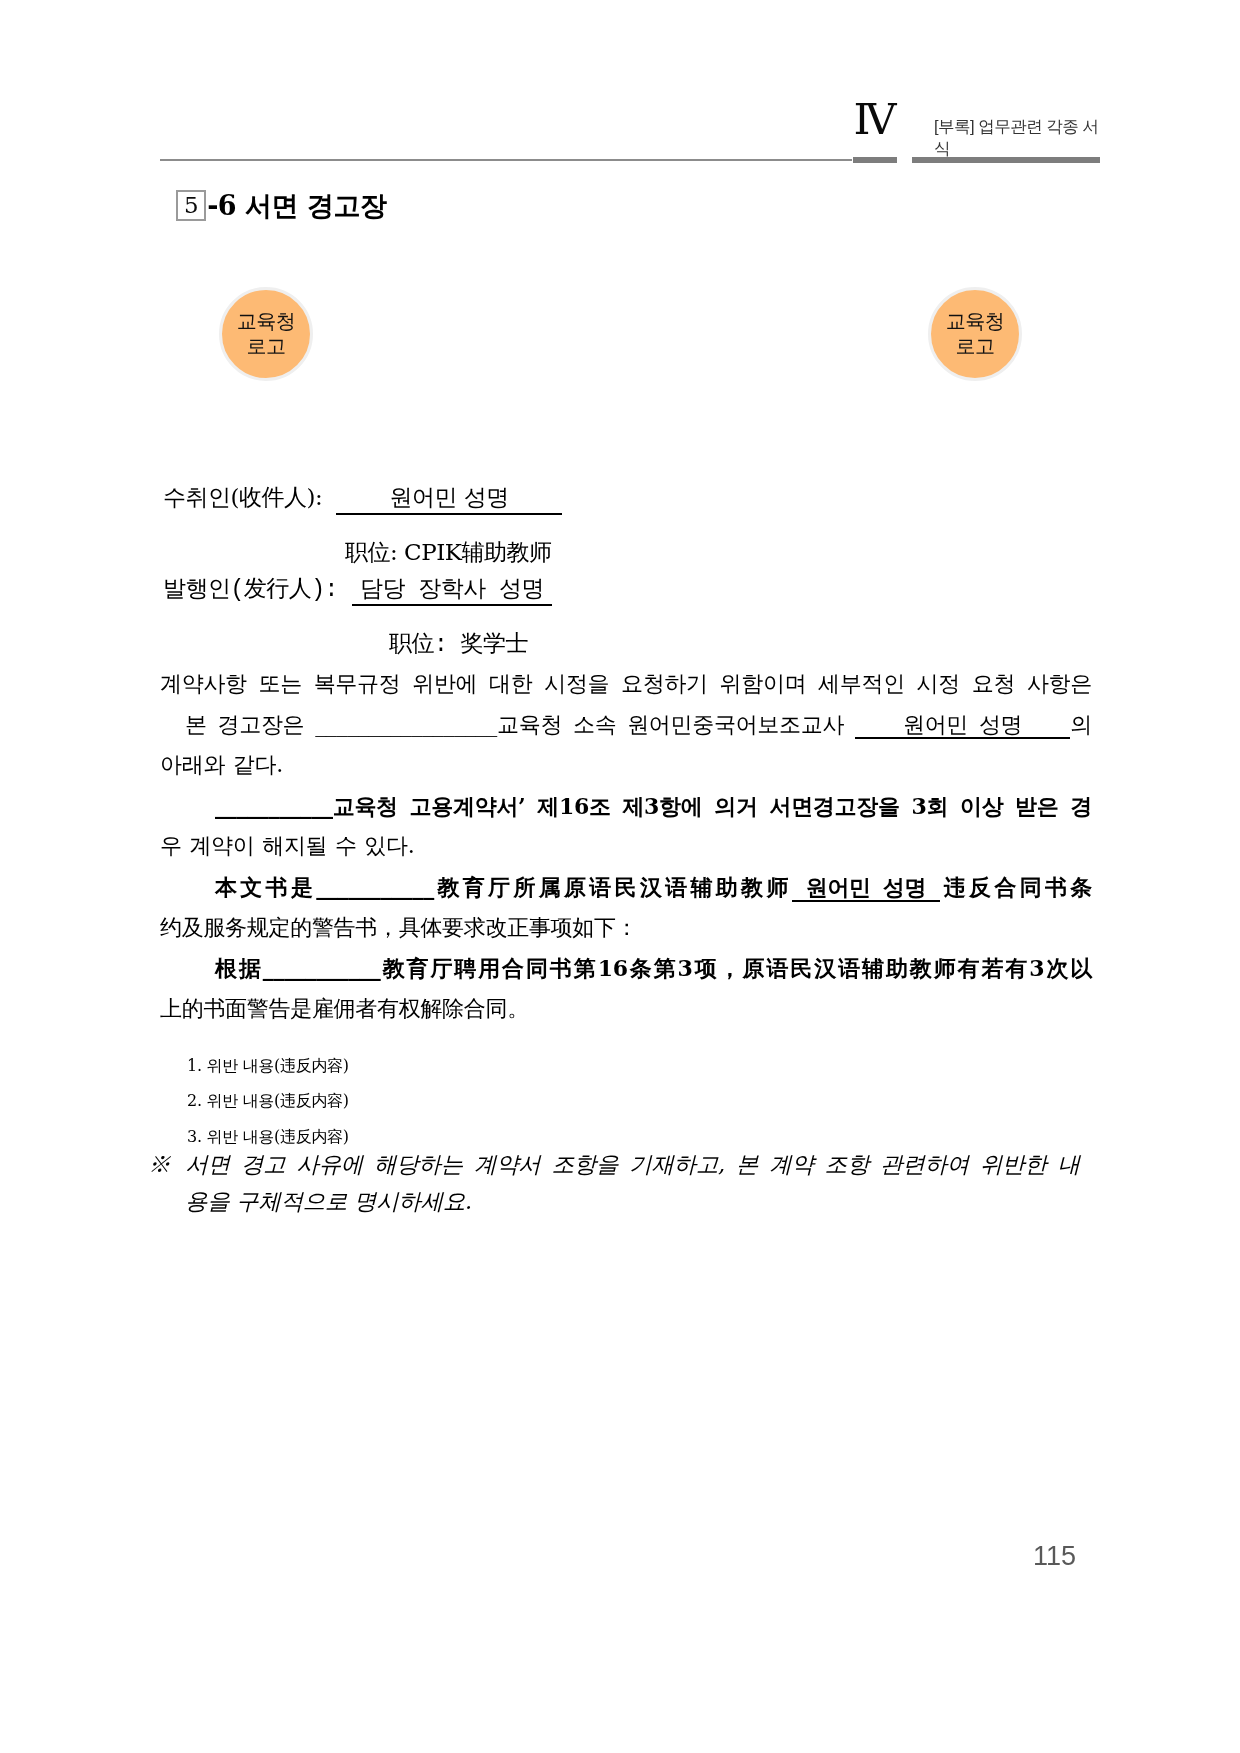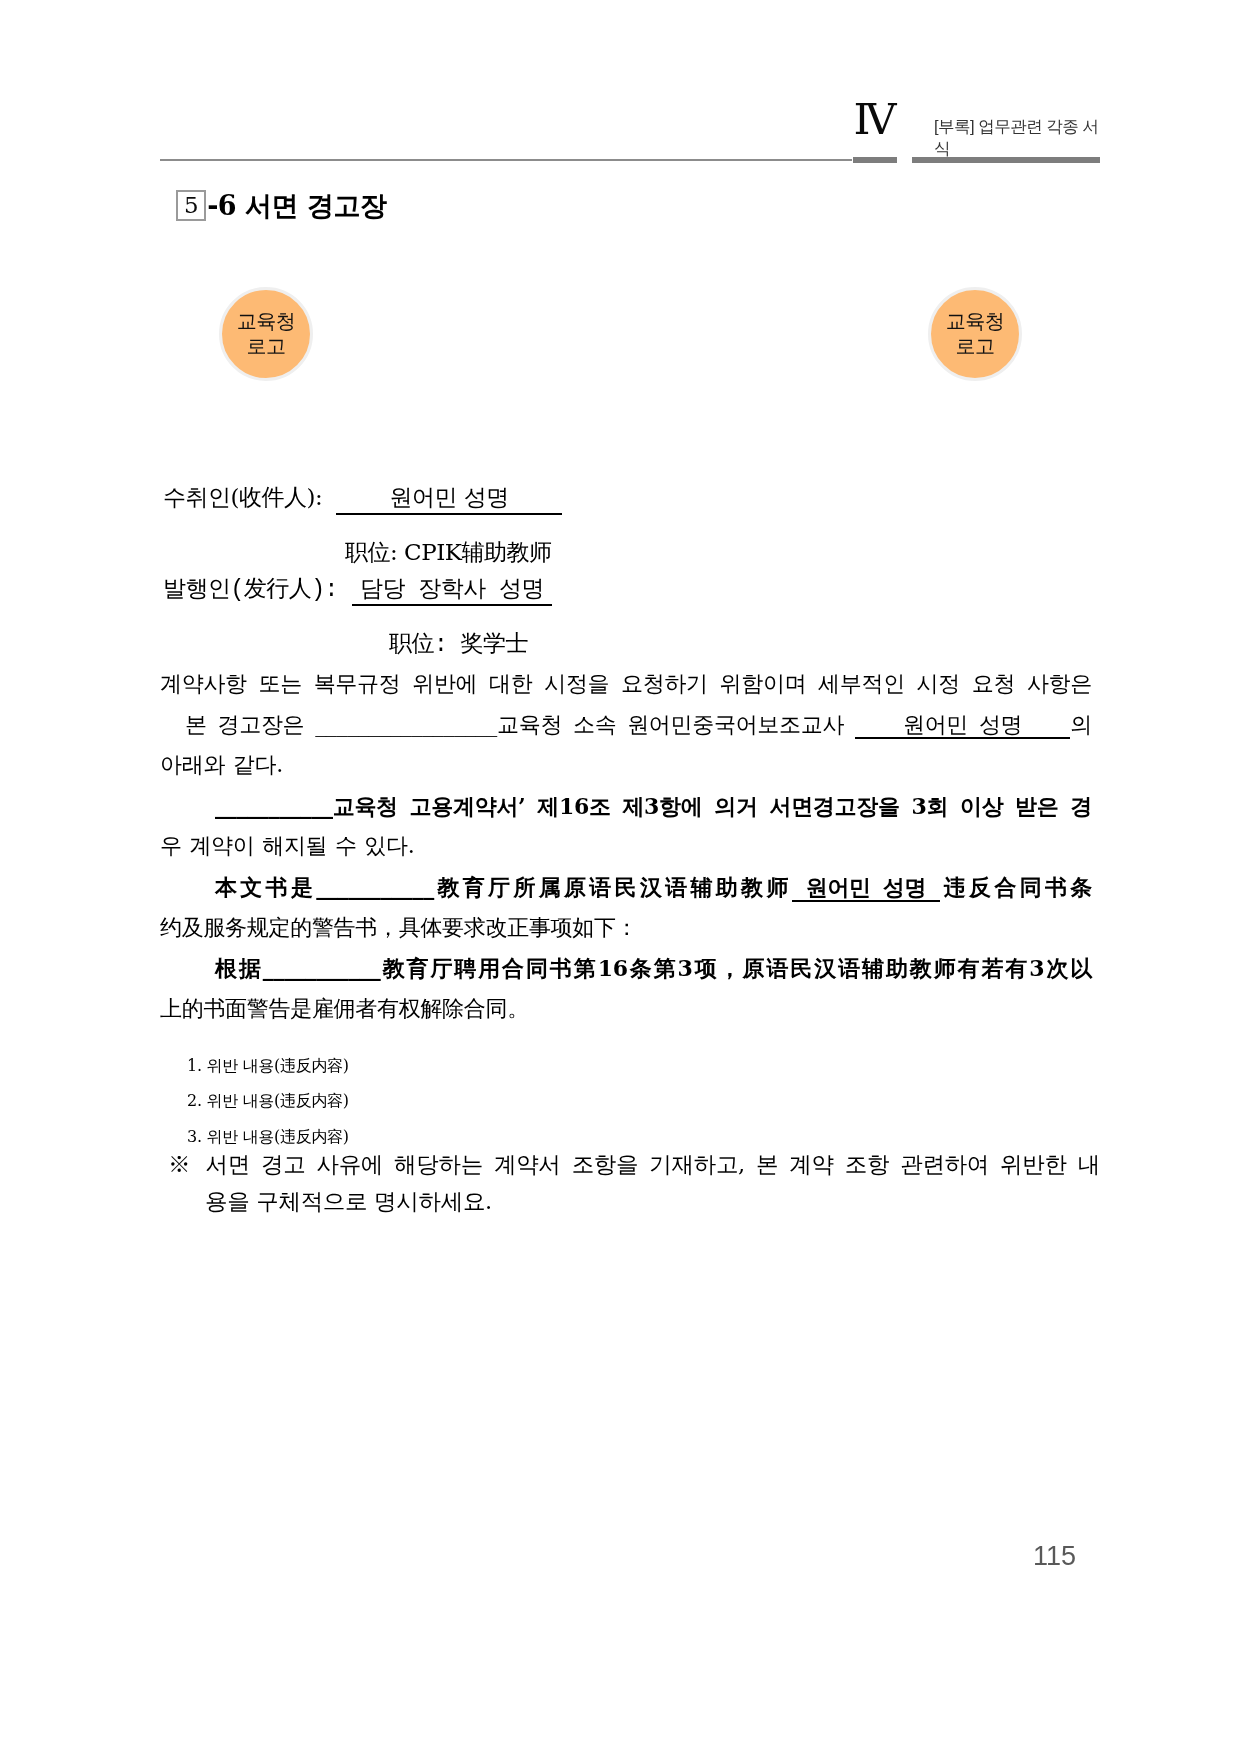--- a/index.html
+++ b/index.html
@@ -75,22 +75,22 @@
 
   
   .violations {
     position:absolute; left:160px; top:1048px; width:932px;
     font-size:16px; line-height:35.4px; letter-spacing:-0.3px;margin-left:27px;
   }
   .violations .bline { text-align:left; text-align-last:left; }
 
   
   .note {
-    position:absolute; left:168px; top:1146px; width:932px;
-    font-size:22.5px; line-height:36.5px; letter-spacing:-0.3px;
+    position:absolute; left:148px; top:1146px; width:932px;
+    font-size:22.5px; line-height:36.5px; letter-spacing:-0.3px;font-style:italic;
   }
   .noteind { text-indent:37px; }
 
   
   .page-number {
     position:absolute; left:1016px; top:1541px; width:60px; text-align:right;
     font-size:27px; color:#595959; font-family:Liberation Sans, sans-serif;
   }
 </style>
 </head>

